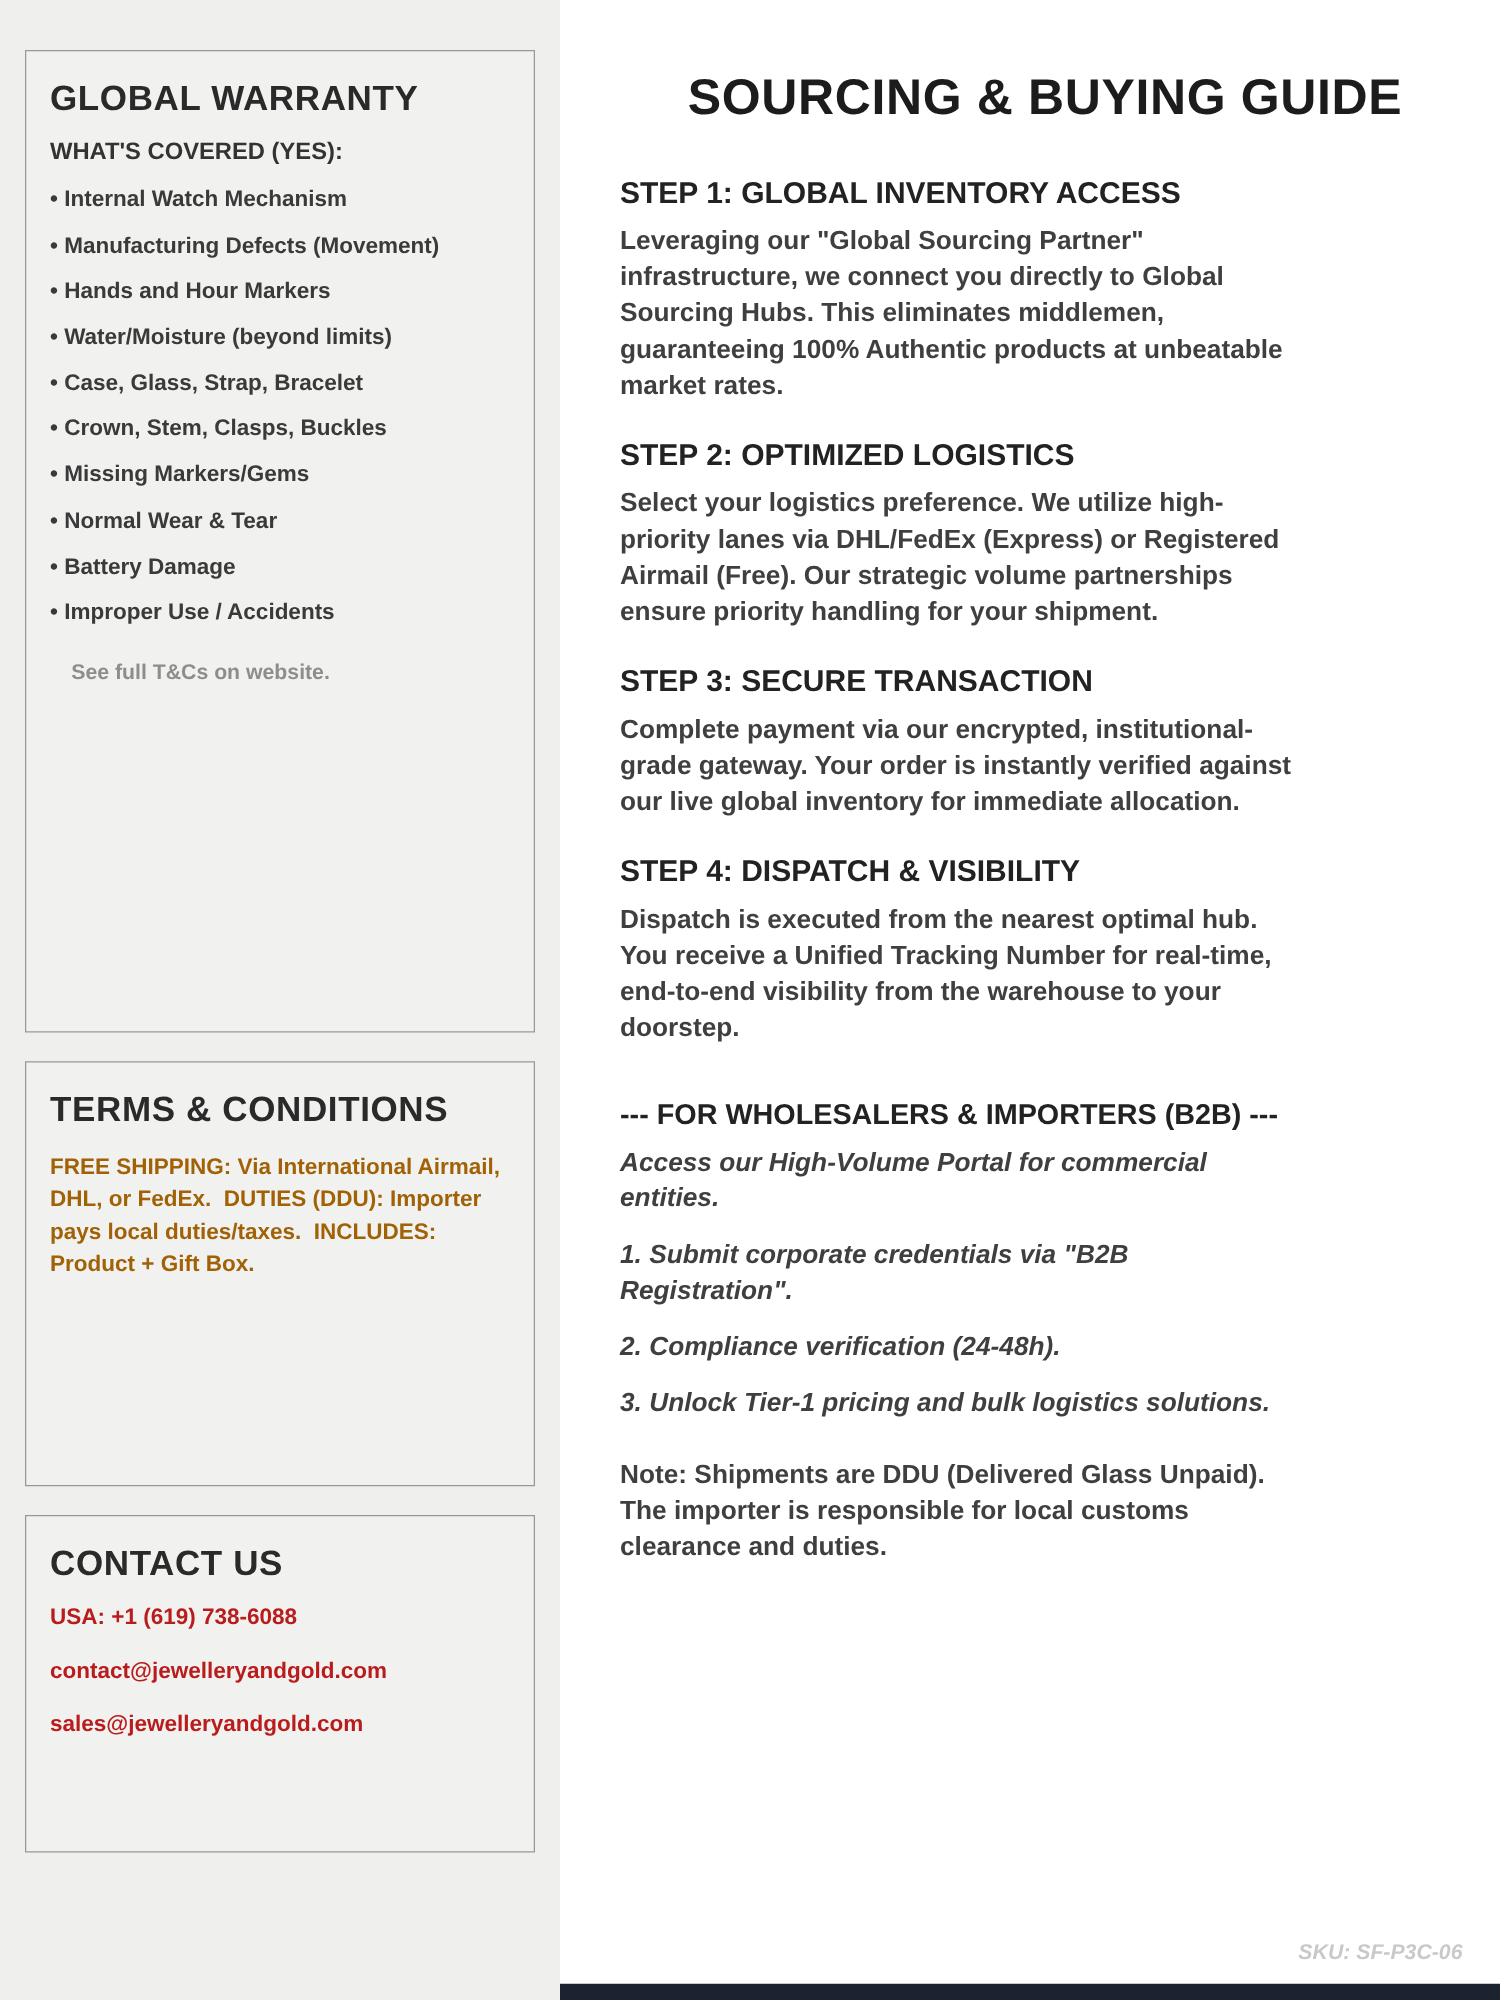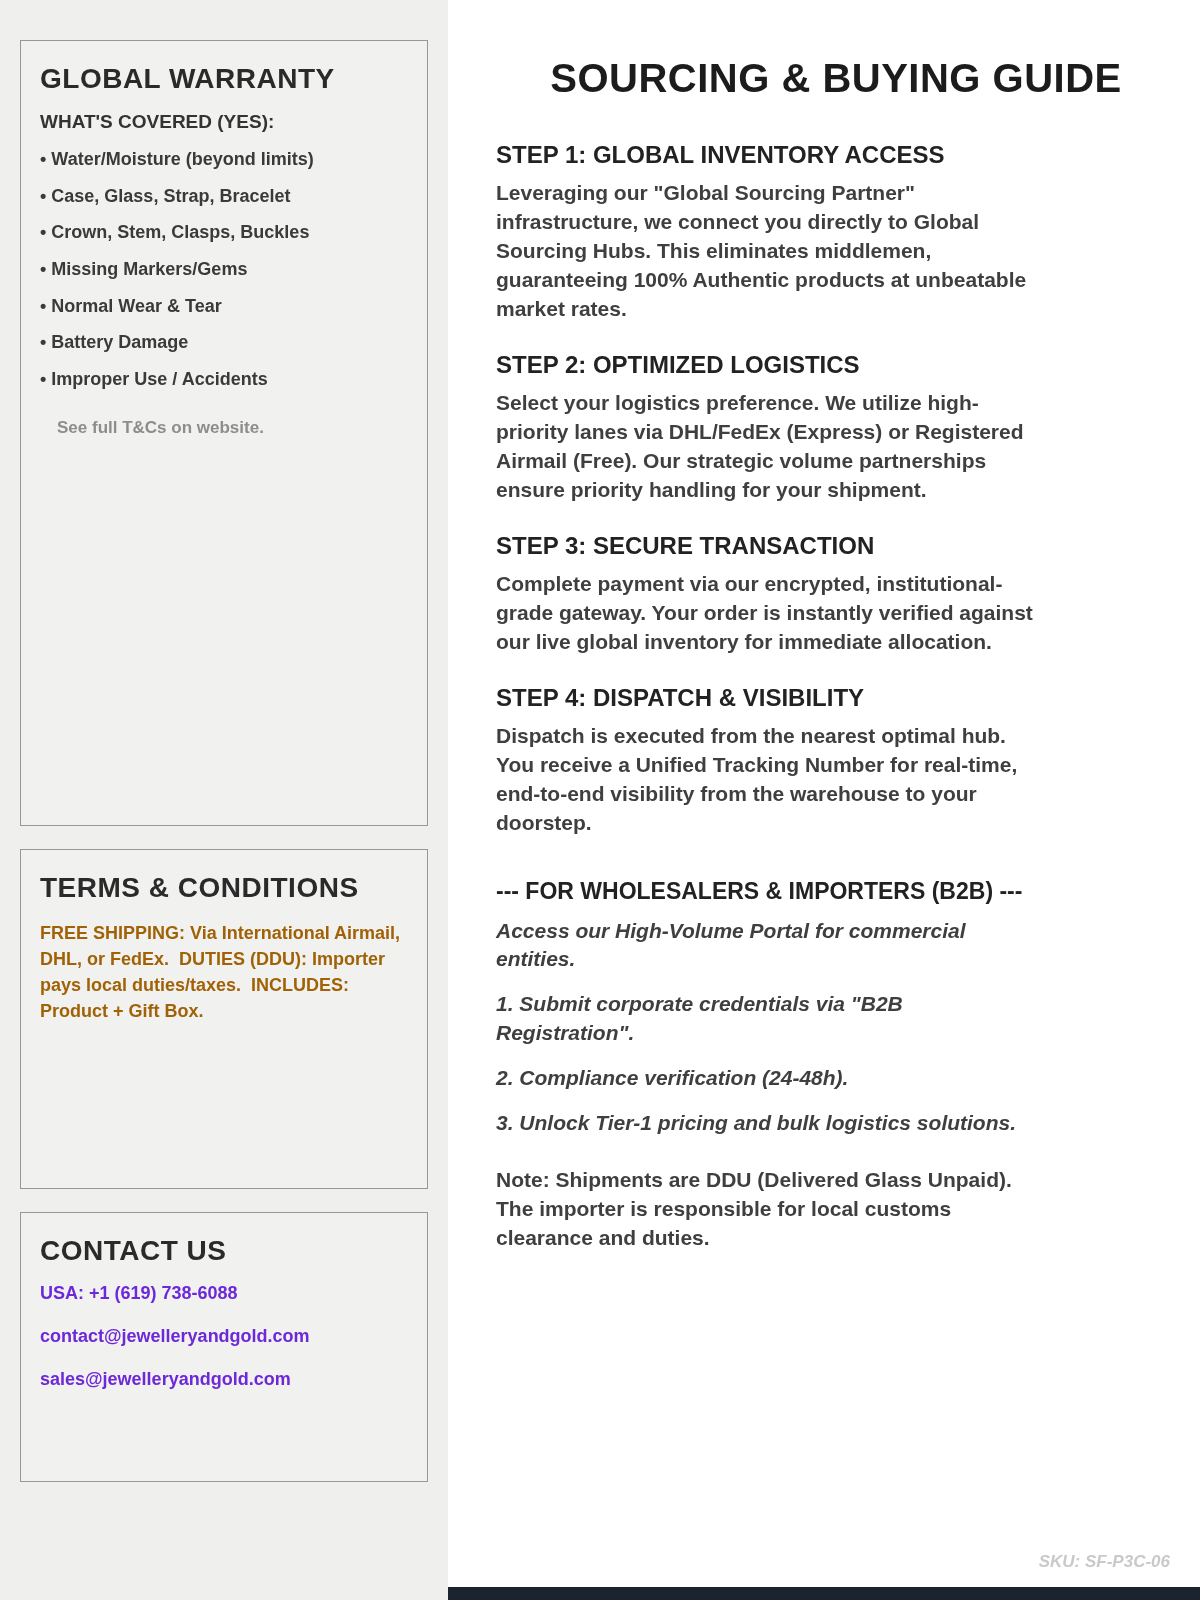--- a/index.html
+++ b/index.html
@@ -80,21 +80,21 @@
     font-size: 18px;
     font-weight: 700;
     line-height: 1.45;
     color: #a16207;
     white-space: pre-wrap;
   }
   .contact-line {
     margin: 0 0 22px 0;
     font-size: 18px;
     font-weight: 700;
-    color: #6d28d9;
+    color: #b91c1c;
   }
 
   
   .main {
     flex: 1;
     background: #ffffff;
     padding: 48px 24px 0 48px;
     position: relative;
   }
   .main-title {
@@ -151,20 +151,25 @@
 <body>
 
 <div class="page">
 
   <aside class="sidebar">
 
     <section class="panel panel-warranty">
       <h2 class="panel-title">GLOBAL WARRANTY</h2>
 
       <h3 class="sub-title">WHAT'S COVERED (YES):</h3>
+      <ul class="bullets">
+        <li>Internal Watch Mechanism</li>
+        <li>Manufacturing Defects (Movement)</li>
+        <li>Hands and Hour Markers</li>
+      </ul>
 
       <ul class="bullets">
         <li>Water/Moisture (beyond limits)</li>
         <li>Case, Glass, Strap, Bracelet</li>
         <li>Crown, Stem, Clasps, Buckles</li>
         <li>Missing Markers/Gems</li>
         <li>Normal Wear &amp; Tear</li>
         <li>Battery Damage</li>
         <li>Improper Use / Accidents</li>
       </ul>

